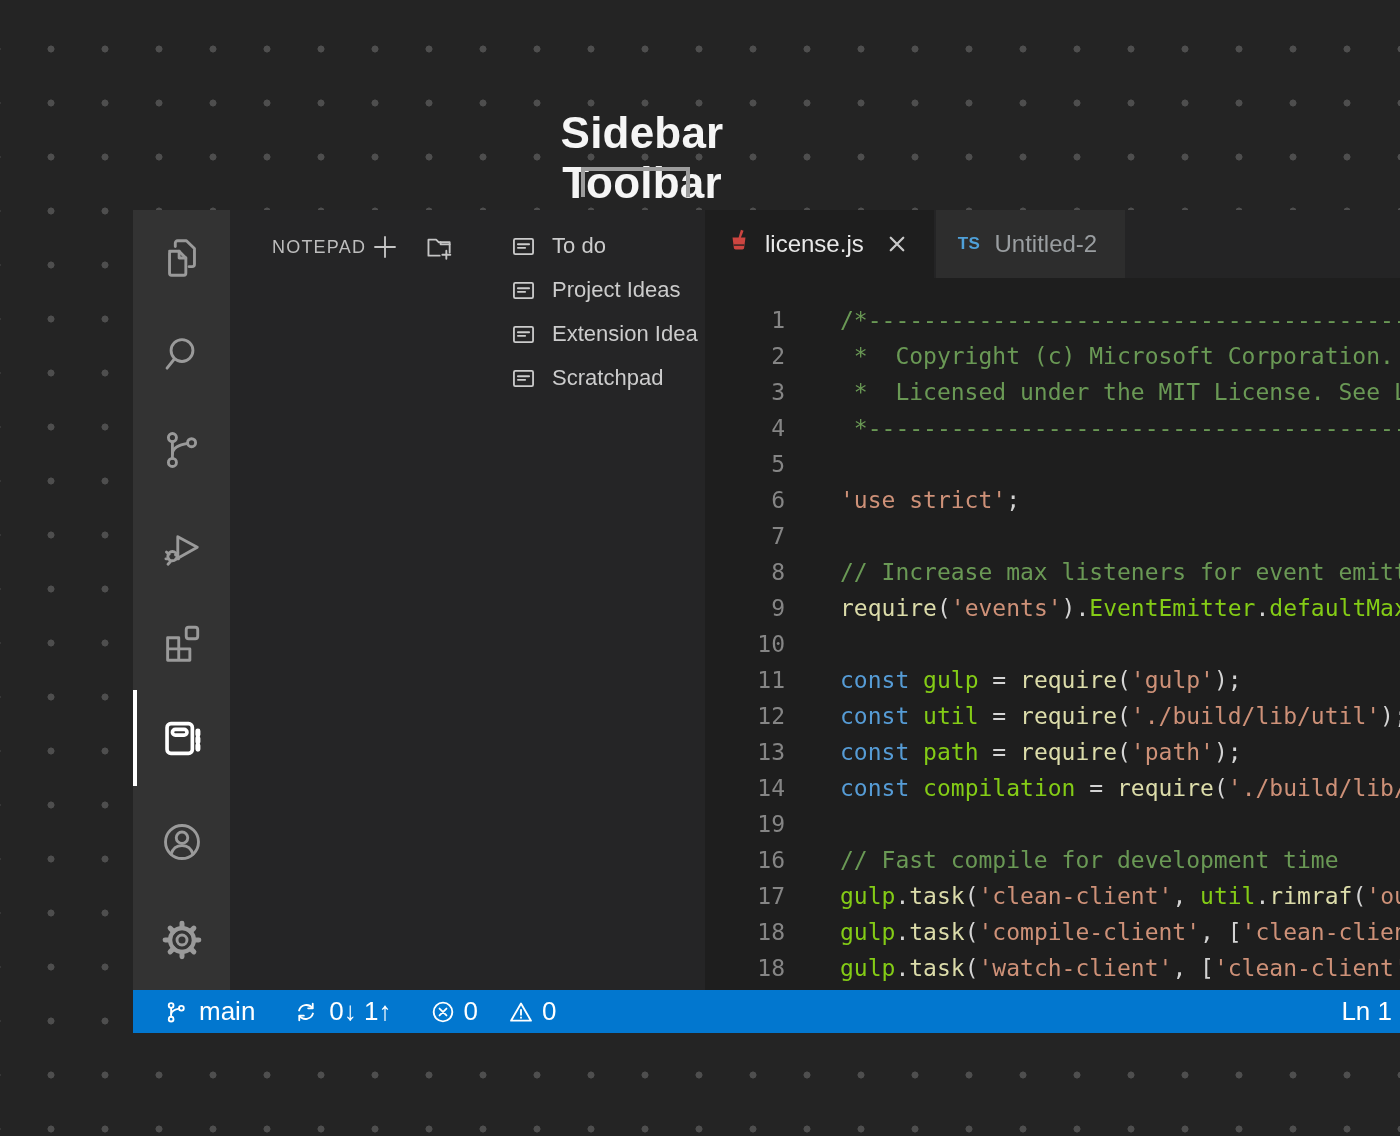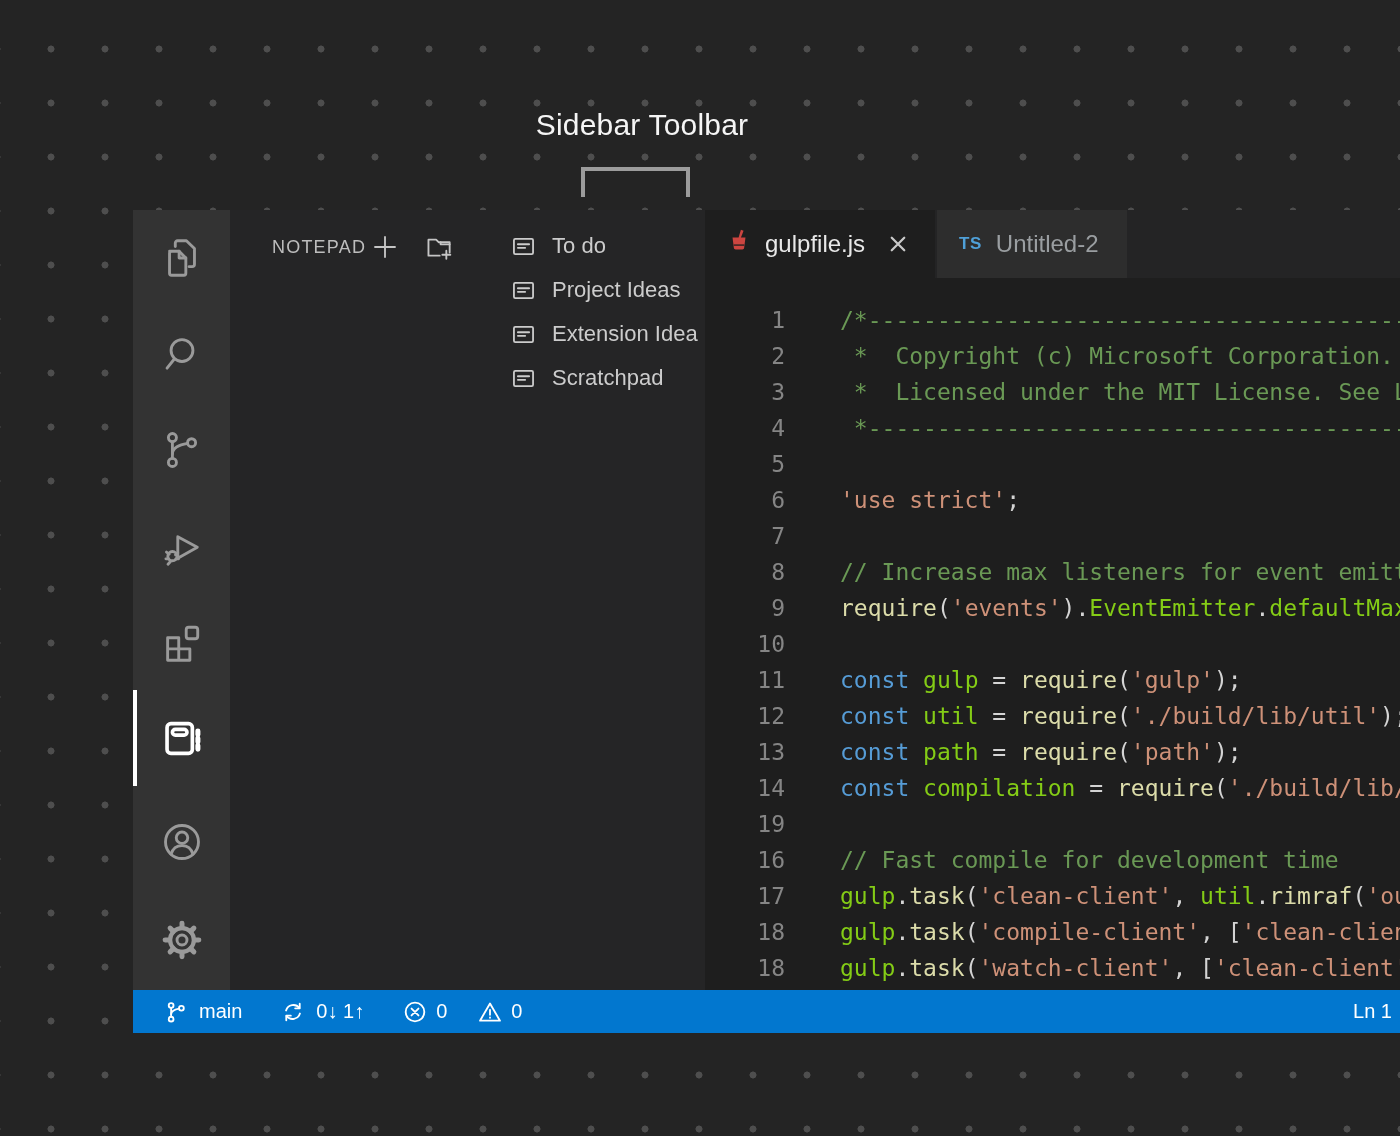--- a/index.html
+++ b/index.html
@@ -5,21 +5,21 @@
   * { margin:0; padding:0; box-sizing:border-box; }
   html,body { width:1400px; height:1136px; }
   body { font-family:"Liberation Sans", sans-serif; background:#242424; }
 
   .canvas { position:relative; width:1400px; height:1136px; overflow:hidden;
     background-color:#242424;
     background-image:radial-gradient(circle, #4e4e4e 3.2px, transparent 3.8px);
     background-size:54px 54px; background-position:24px 22px; }
 
   .annotation-title { position:absolute; top:108px; left:487px; width:310px; text-align:center;
-    color:#f5f5f5; font-size:30px; font-weight:400; letter-spacing:.2px; }
+    color:#f5f5f5; font-size:44px; font-weight:700; letter-spacing:.2px; }
   .bracket { position:absolute; left:581px; top:167px; width:109px; height:30px;
     border:4px solid #9c9c9c; border-bottom:none; }
 
   .window { position:absolute; left:133px; top:210px; width:1267px; height:823px;
     display:flex; flex-direction:column; }
   .main-row { display:flex; flex:1; min-height:0; }
 
   
   .activity-bar { width:97px; background:#333333; display:flex; flex-direction:column; position:relative; }
   .ab-item { height:96px; display:flex; align-items:center; justify-content:center;
@@ -70,21 +70,21 @@
   .code-text { margin-left:55px; }
   .tok-cm { color:#6a9955; }
   .tok-st { color:#ce9178; }
   .tok-kw { color:#569cd6; }
   .tok-fn { color:#dcdcaa; }
   .tok-vr { color:#84cc16; }
   .tok-tx { color:#d4d4d4; }
 
   
   .status-bar { height:43px; flex:none; background:#0277cf; color:#ffffff; display:flex;
-    align-items:center; padding:0 8px 0 30px; font-size:20px; overflow:hidden; }
+    align-items:center; padding:0 8px 0 30px; font-size:26px; overflow:hidden; }
   .sb-group { display:flex; align-items:center; gap:10px; margin-right:38px; cursor:pointer; }
   .sb-group svg { width:26px; height:26px; stroke:#ffffff; fill:none; stroke-width:1.7;
     stroke-linecap:round; stroke-linejoin:round; }
   .sb-problems { display:flex; align-items:center; gap:8px; }
   .sb-problems .gap { width:14px; }
   .sb-right { margin-left:auto; white-space:nowrap; cursor:pointer; }
 </style>
 </head>
 <body>
 
@@ -211,21 +211,21 @@
       </aside>
 
       <section class="editor">
         <div class="tab-bar">
           <div class="tab active">
             <svg class="gulp-ic" viewBox="0 0 20 26">
               <path d="M11.6 1.2l2.2.8-2.5 6.4-1.7-.6z" fill="#cc4540"></path>
               <path d="M4.6 7.6h10.8l-1.1 8.6c-.12.95-.6 1.4-1.55 1.4H7.25c-.95 0-1.43-.45-1.55-1.4z" fill="#cc4540"></path>
               <path d="M5.6 13.9h8.8" stroke="#1e1e1e" stroke-width="1.1"></path>
             </svg>
-            <span class="tab-label">gulpfile.js</span>
+            <span class="tab-label">license.js</span>
             <span class="tab-close">
               <svg viewBox="0 0 16 16">
                   <path d="M3 3l10 10M13 3L3 13" fill="none"></path>
                 </svg>
             </span>
           </div>
           <div class="tab inactive">
             <span class="ts-badge">TS</span>
             <span class="tab-label">Untitled-2</span>
           </div>

